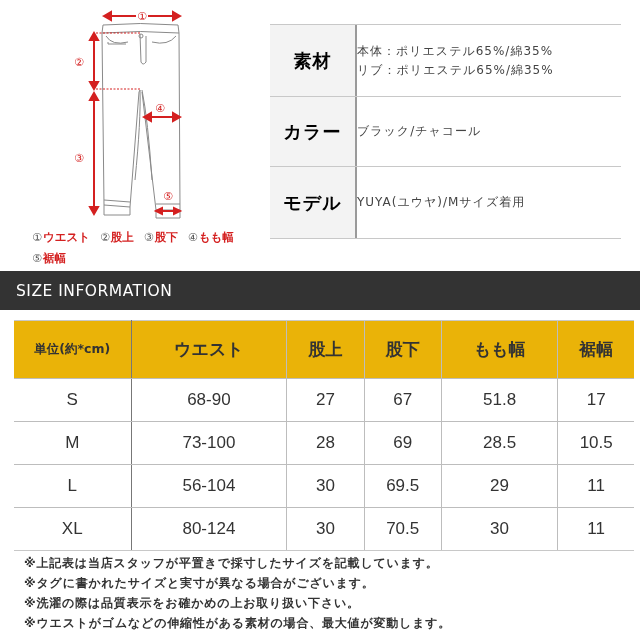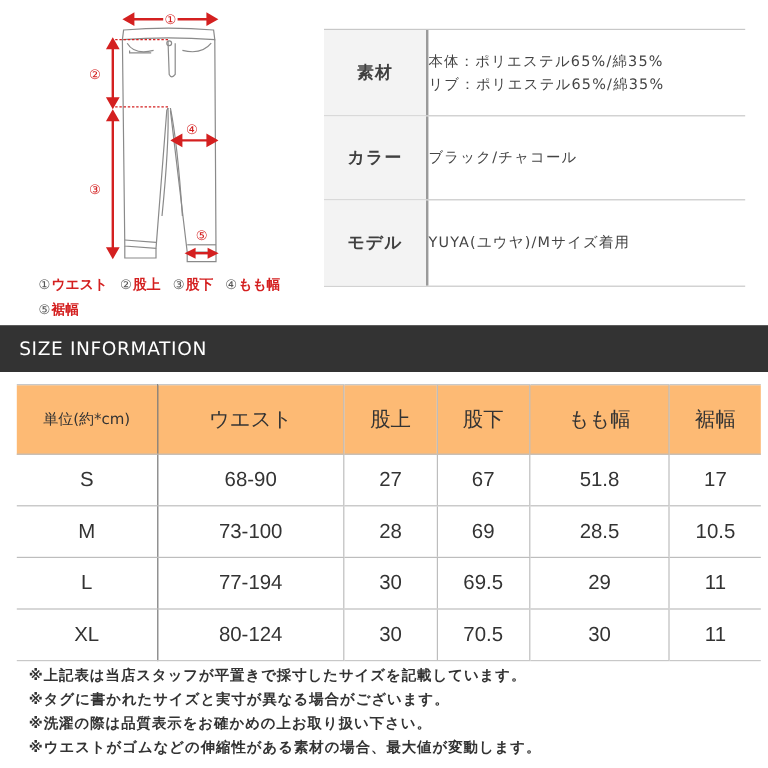--- a/index.html
+++ b/index.html
@@ -7,30 +7,30 @@
   body { position: relative; font-family: "DejaVu Sans", "Liberation Sans", sans-serif; color: #333333; }
 
   .diagram { position: absolute; left: 0; top: 0; width: 260px; height: 265px; }
   .diagram svg { position: absolute; left: 0; top: 0; }
   .legend { position: absolute; left: 32px; top: 227px; width: 230px; font-size: 11.5px; font-weight: bold; color: #d42020; line-height: 20px; }
   .legend .num { color: #555; font-weight: normal; font-size: 11px; margin-right: 1px; }
   .legend .item { margin-right: 6px; white-space: nowrap; }
 
   .spec { position: absolute; left: 270px; top: 24px; width: 351px; border-top: 1.5px solid #c8c8c8; }
   .spec-row { display: flex; border-bottom: 1.5px solid #c8c8c8; }
-  .spec-row .k { width: 87px; background: #f3f3f3; border-right: 2px solid #9a9a9a; display: flex; align-items: center; justify-content: center; font-size: 14px; font-weight: bold; color: #404040; letter-spacing: 1px; }
+  .spec-row .k { width: 87px; background: #f3f3f3; border-right: 2px solid #9a9a9a; display: flex; align-items: center; justify-content: center; font-size: 18px; font-weight: bold; color: #000000; letter-spacing: 1px; }
   .spec-row .v { flex: 1; display: flex; flex-direction: column; justify-content: center; font-size: 12px; color: #444; letter-spacing: 1px; line-height: 19px; }
 
   .banner { position: absolute; left: 0; top: 271px; width: 640px; height: 39px; background: #333333; color: #ffffff; font-family: "DejaVu Sans", sans-serif; font-size: 15.5px; letter-spacing: 0.5px; padding-left: 16px; line-height: 40px; }
 
   table.size { position: absolute; left: 14px; top: 320px; width: 620px; border-collapse: collapse; }
   table.size th, table.size td { text-align: center; border-left: 1px solid #bdbdbd; border-bottom: 1px solid #bdbdbd; color: #333; }
   table.size th:first-child, table.size td:first-child { border-left: none; }
   table.size tr:first-child th { border-top: 1.5px solid #c8c8c8; }
-  table.size th { background: #fdba74; height: 58px; font-size: 17px; font-weight: normal; }
+  table.size th { background: #eab308; height: 58px; font-size: 17px; font-weight: bold; }
   table.size th.unit { font-size: 12.5px; width: 117px; border-right: 1.5px solid #777; }
   table.size td.size-col { border-right: 1.5px solid #777; }
   table.size td { height: 43px; font-size: 17px; font-family: "Liberation Sans", sans-serif; }
   table.size tr:last-child td { border-bottom: 1.5px solid #c8c8c8; }
 
   .notes { position: absolute; left: 24px; top: 553px; font-size: 12px; font-weight: bold; color: #333; line-height: 20px; letter-spacing: 0.8px; }
 </style>
 </head>
 <body>
 
@@ -148,21 +148,21 @@
   <tr>
     <td class="size-col">M</td>
     <td>73-100</td>
     <td>28</td>
     <td>69</td>
     <td>28.5</td>
     <td>10.5</td>
   </tr>
   <tr>
     <td class="size-col">L</td>
-    <td>77-194</td>
+    <td>56-104</td>
     <td>30</td>
     <td>69.5</td>
     <td>29</td>
     <td>11</td>
   </tr>
   <tr>
     <td class="size-col">XL</td>
     <td>80-124</td>
     <td>30</td>
     <td>70.5</td>

